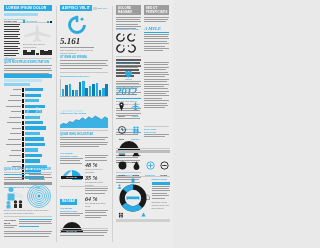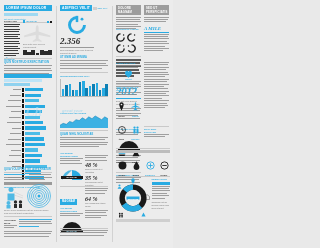--- a/index.html
+++ b/index.html
@@ -376,21 +376,21 @@
       <span class="cap b" style="font-size:2.2px;flex:none">SED QUIA</span>
     </div>
   </div>
 
   <div class="blk" style="left:60px;top:14px;width:34px;">
     <svg width="20" height="20" viewBox="0 0 48 48" style="display:block;margin:1px auto 0">
       <path d="M24 6 a18 18 0 1 0 18 18" fill="none" stroke="#29abe2" stroke-width="7" stroke-linecap="butt"></path>
       <rect x="21" y="2" width="6" height="15" fill="#29abe2"></rect>
       <circle cx="36" cy="10" r="3.4" fill="#29abe2"></circle>
     </svg>
-    <div class="big" style="font-size:9px;color:#2b2b2b;line-height:10px;margin-top:1px">2.356</div>
+    <div class="big" style="font-size:9px;color:#2b2b2b;line-height:10px;margin-top:1px">5.161</div>
     <div class="hrule dark" style="margin:1px 0"></div>
     <div class="cap" style="font-size:2.2px">Non numquam eius modi tempora incidunt ut labore</div>
   </div>
 
   <div class="blk" style="left:60px;top:56px;width:48px;">
     <div class="sub" style="font-size:2.6px">UT ENIM AD MINIMA</div>
     <div style="height:1px"></div>
     <div class="para">
       <div class="tl" style="width:100%"></div>
         <div class="tl" style="width:95%"></div>

